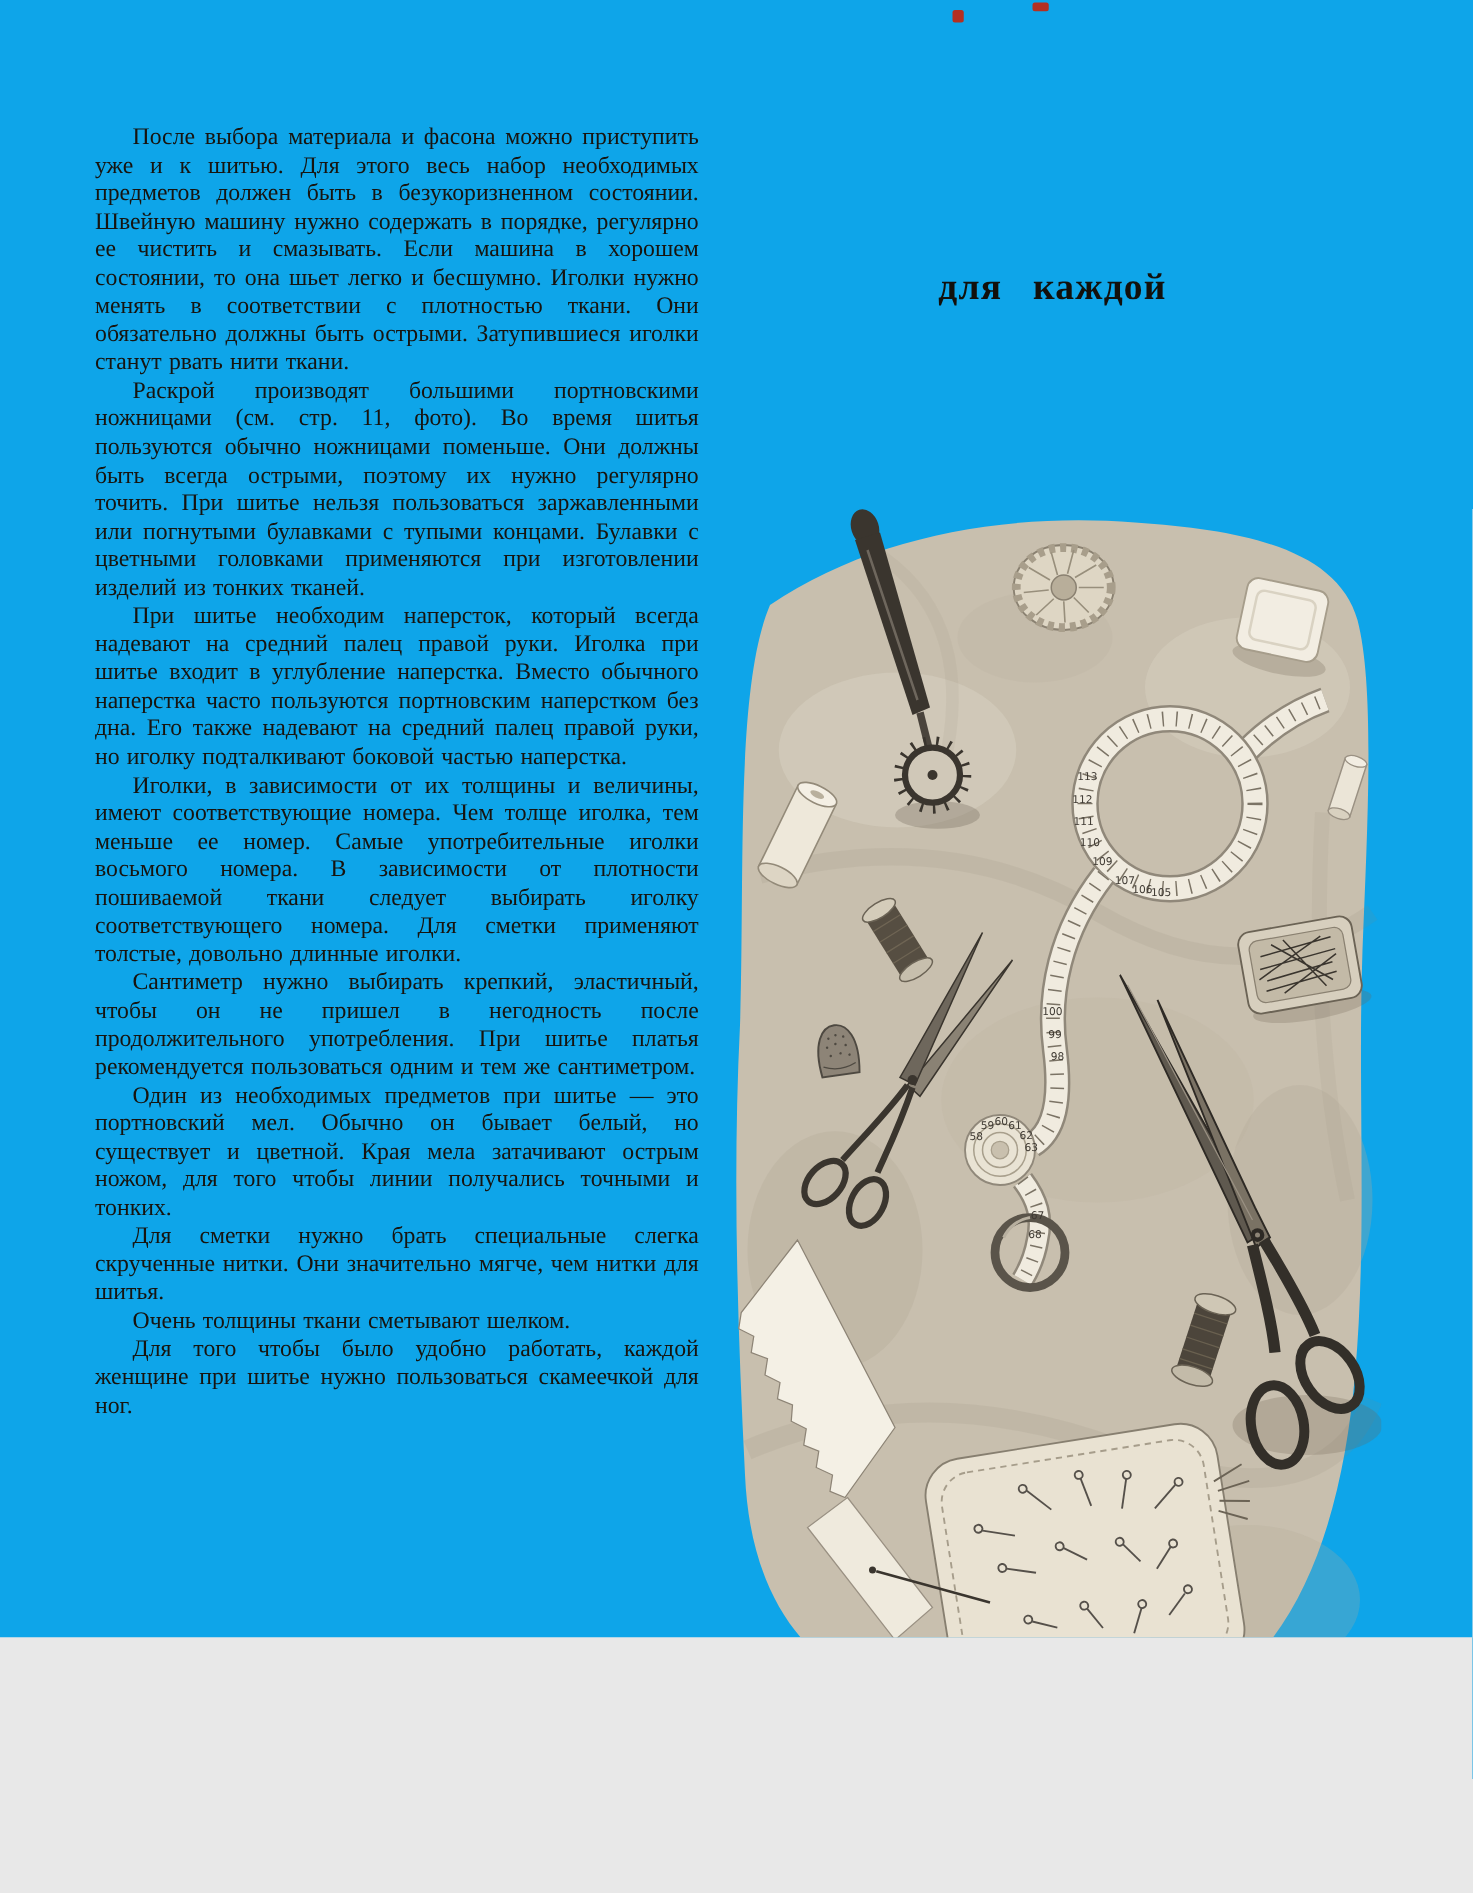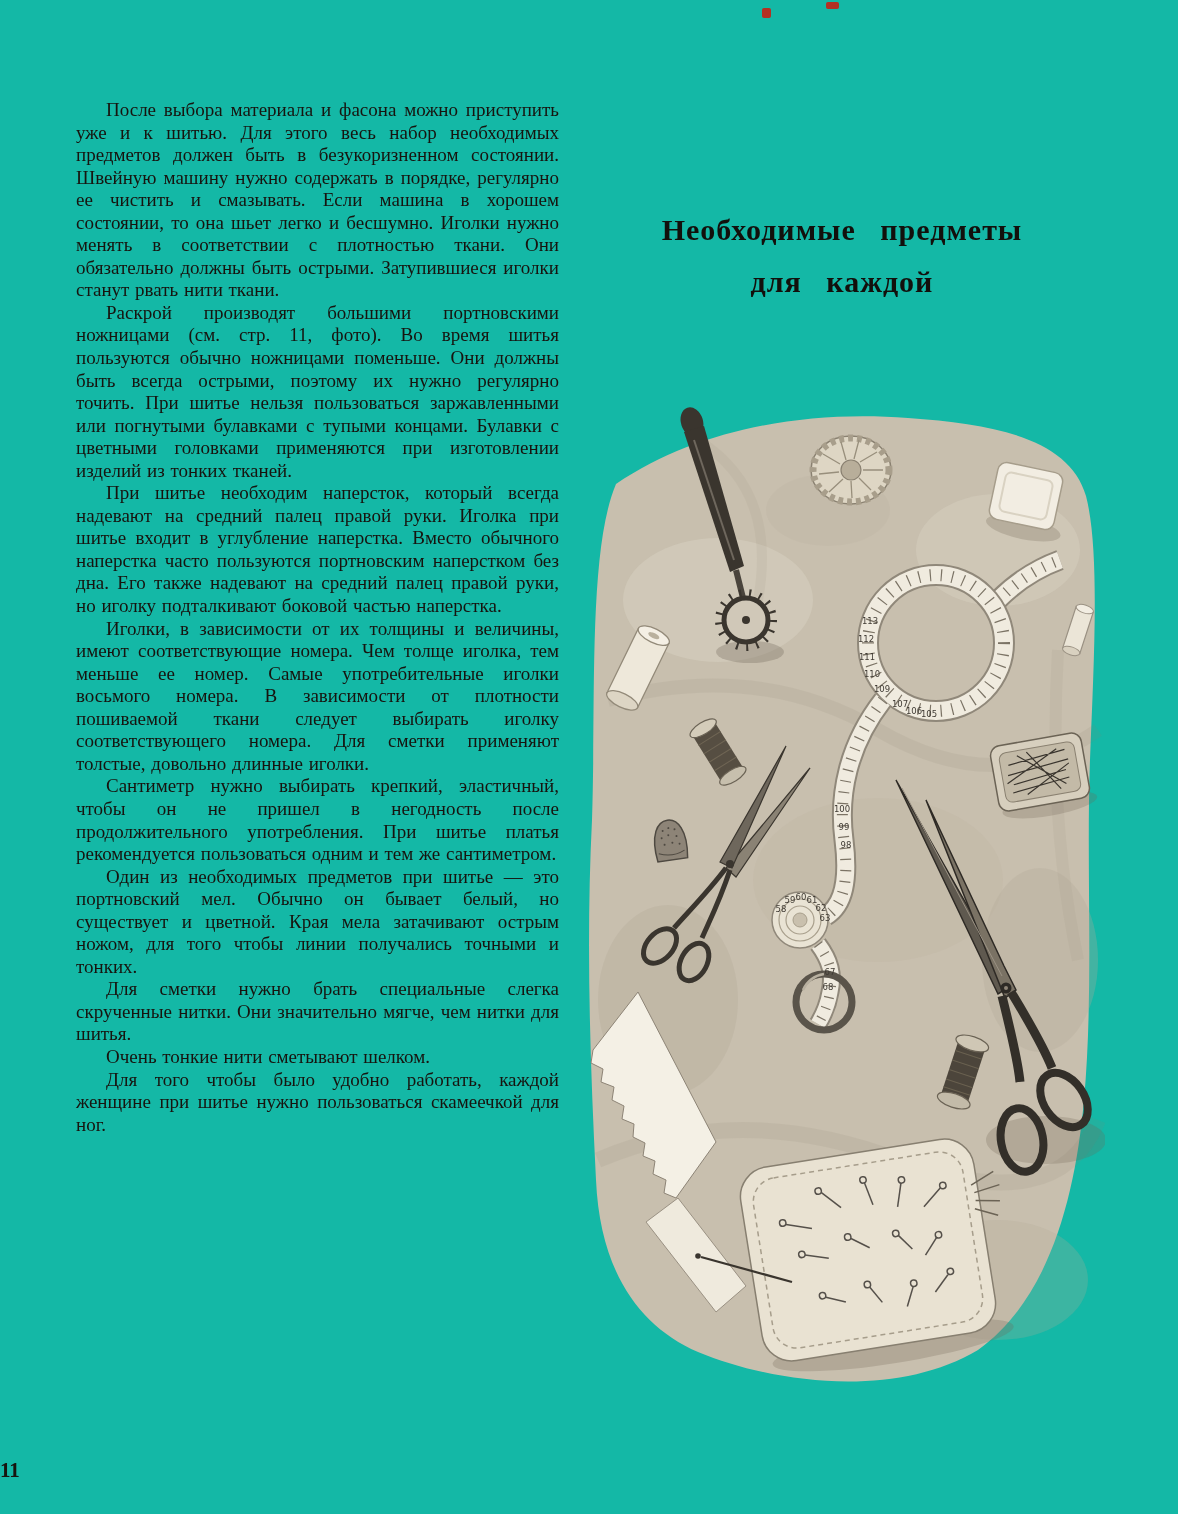--- a/index.html
+++ b/index.html
@@ -1,18 +1,18 @@
 <!DOCTYPE html>
 <html lang="ru"><head>
 <meta charset="utf-8">
 <style>
   html,body { margin:0; padding:0; background:#e8e8e8; }
   .page {
-    position:relative; width:1178px; height:1514px;
-    background:#14b8a6; overflow:hidden;
+    position:relative; width:1178px; height:1310px;
+    background:#0ea5e9; overflow:hidden;
     font-family:"Liberation Serif", serif; color:#17140f;
   }
   .artifact { position:absolute; background:#b43022; border-radius:2px; }
   .a1 { left:762px; top:8px; width:9px; height:10px; }
   .a2 { left:826px; top:2px; width:13px; height:7px; }
 
   .text-col {
     position:absolute; left:76px; top:99px; width:483px;
     font-size:19px; line-height:22.55px; text-align:justify;
     hyphens:auto; -webkit-hyphens:auto;
@@ -45,26 +45,25 @@
   <span class="artifact a2"></span>
 
   <main class="text-col">
     <p>После выбора материала и фасона можно приступить уже и к шитью. Для этого весь набор необходимых предметов должен быть в безукоризненном состоянии. Швейную машину нужно содержать в порядке, регулярно ее чистить и смазывать. Если машина в хорошем состоянии, то она шьет легко и бесшумно. Иголки нужно менять в соответствии с плотностью ткани. Они обязательно должны быть острыми. Затупившиеся иголки станут рвать нити ткани.</p>
     <p>Раскрой производят большими портновскими ножницами (см. стр. 11, фото). Во время шитья пользуются обычно ножницами поменьше. Они должны быть всегда острыми, поэтому их нужно регулярно точить. При шитье нельзя пользоваться заржавленными или погнутыми булавками с тупыми концами. Булавки с цветными головками применяются при изготовлении изделий из тонких тканей.</p>
     <p>При шитье необходим наперсток, который всегда надевают на средний палец правой руки. Иголка при шитье входит в углубление наперстка. Вместо обычного наперстка часто пользуются портновским наперстком без дна. Его также надевают на средний палец правой руки, но иголку подталкивают боковой частью наперстка.</p>
     <p>Иголки, в зависимости от их толщины и величины, имеют соответствующие номера. Чем толще иголка, тем меньше ее номер. Самые употребительные иголки восьмого номера. В зависимости от плотности пошиваемой ткани следует выбирать иголку соответствующего номера. Для сметки применяют толстые, довольно длинные иголки.</p>
     <p>Сантиметр нужно выбирать крепкий, эластичный, чтобы он не пришел в негодность после продолжительного употребления. При шитье платья рекомендуется пользоваться одним и тем же сантиметром.</p>
     <p>Один из необходимых предметов при шитье — это портновский мел. Обычно он бывает белый, но существует и цветной. Края мела затачивают острым ножом, для того чтобы линии получались точными и тонких.</p>
     <p>Для сметки нужно брать специальные слегка скрученные нитки. Они значительно мягче, чем нитки для шитья.</p>
-    <p>Очень тонкие нити сметывают шелком.</p>
+    <p>Очень толщины ткани сметывают шелком.</p>
     <p>Для того чтобы было удобно работать, каждой женщине при шитье нужно пользоваться скамеечкой для ног.</p>
   </main>
 
   <h1 class="heading">
-    <span>Необходимые предметы</span>
     <span>для каждой</span>
   </h1>
 
   <figure class="illustration">
     <svg viewBox="0 0 527 985" xmlns="http://www.w3.org/2000/svg">
 
       <g>
         <path d="M38,84 C120,28 230,10 330,18 C420,24 492,40 508,96 C522,150 516,260 512,360
                  C508,470 516,590 506,700 C497,800 470,900 400,950 C320,998 200,985 120,952
                  C60,926 22,870 18,780 C12,660 8,540 14,420 C18,300 10,150 38,84 Z" fill="#c8bfae"></path>

